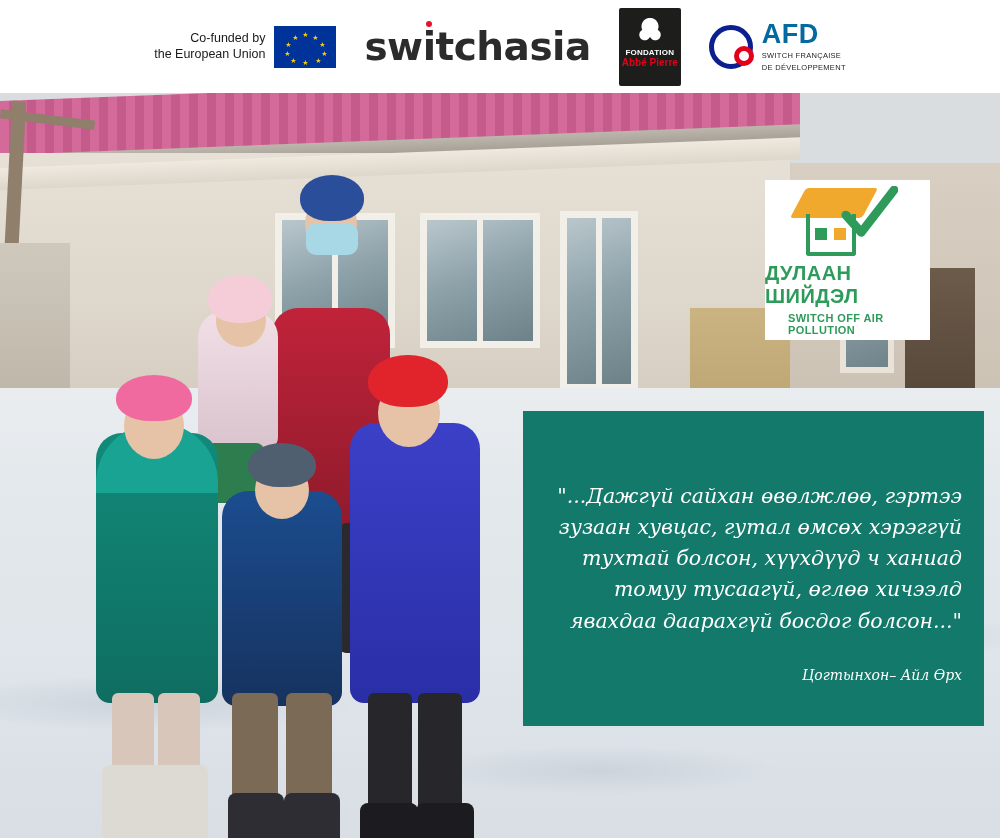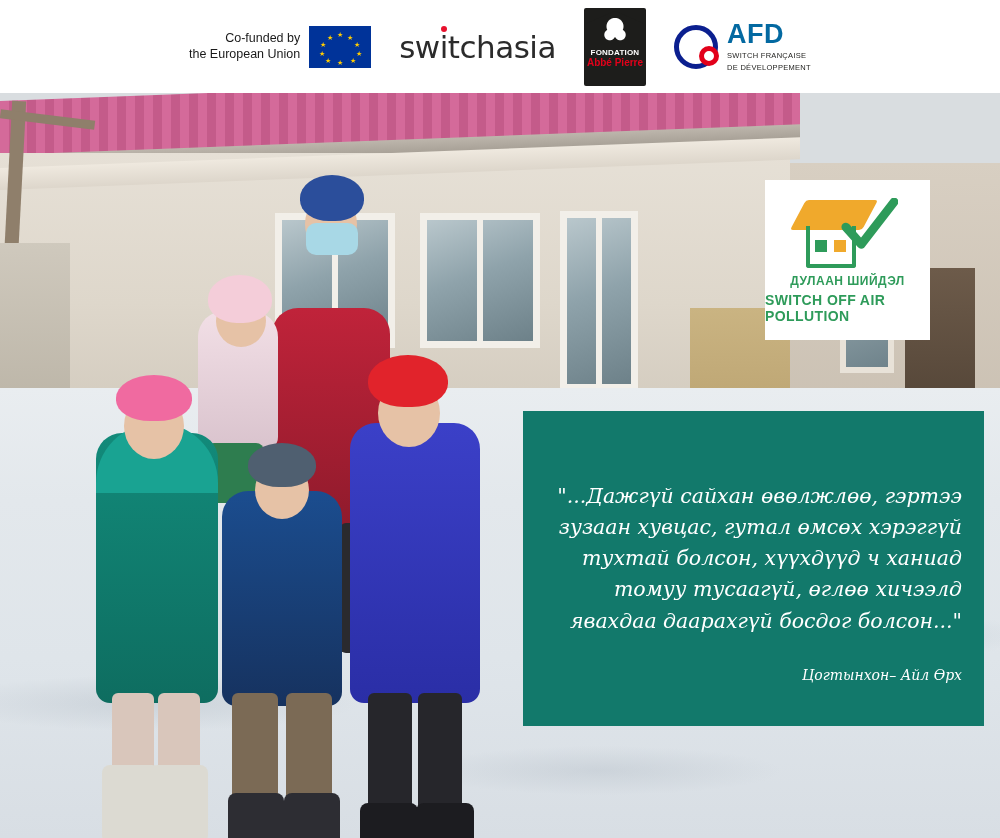--- a/index.html
+++ b/index.html
@@ -53,25 +53,25 @@
     position: absolute;
     color: #FFCC00;
     font-size: 7px;
     line-height: 7px;
     width: 8px; height: 8px;
     text-align: center;
   }
 
   
   .switchasia {
-    font-size: 31px;
+    font-size: 39px;
     color: #2b2b2b;
     letter-spacing: -0.5px;
     font-family: "DejaVu Sans", sans-serif;
-    font-weight: 400;
+    font-weight: 700;
     position: relative;
   }
   .switchasia .dot-i {
     position: relative;
   }
   .switchasia .dot-i::after {
     content: "";
     position: absolute;
     left: 50%;
     top: -3px;
@@ -341,24 +341,24 @@
   .pl-win1 {
     position:absolute; left: 19px; top: 44px; width: 12px; height: 12px; background:#2e9b5a;
   }
   .pl-win2 {
     position:absolute; left: 38px; top: 44px; width: 12px; height: 12px; background:#f0a92c;
   }
   .pl-check {
     position:absolute; left: 44px; top: 2px; width: 58px; height: 58px;
   }
   .pl-t1 {
-    font-size: 12px; font-weight: bold; color: #2e9b5a; letter-spacing: .5px;
+    font-size: 20px; font-weight: bold; color: #2e9b5a; letter-spacing: .5px;
   }
   .pl-t2 {
-    font-size: 14px; font-weight: bold; color: #2e9b5a; letter-spacing: .4px;
+    font-size: 11px; font-weight: bold; color: #2e9b5a; letter-spacing: .4px; margin-left: 23px;
   }
 </style>
 </head>
 <body>
 
 <div id="page">
 
   <div id="logobar">
 
     <div class="logo-block eu-wrap">

